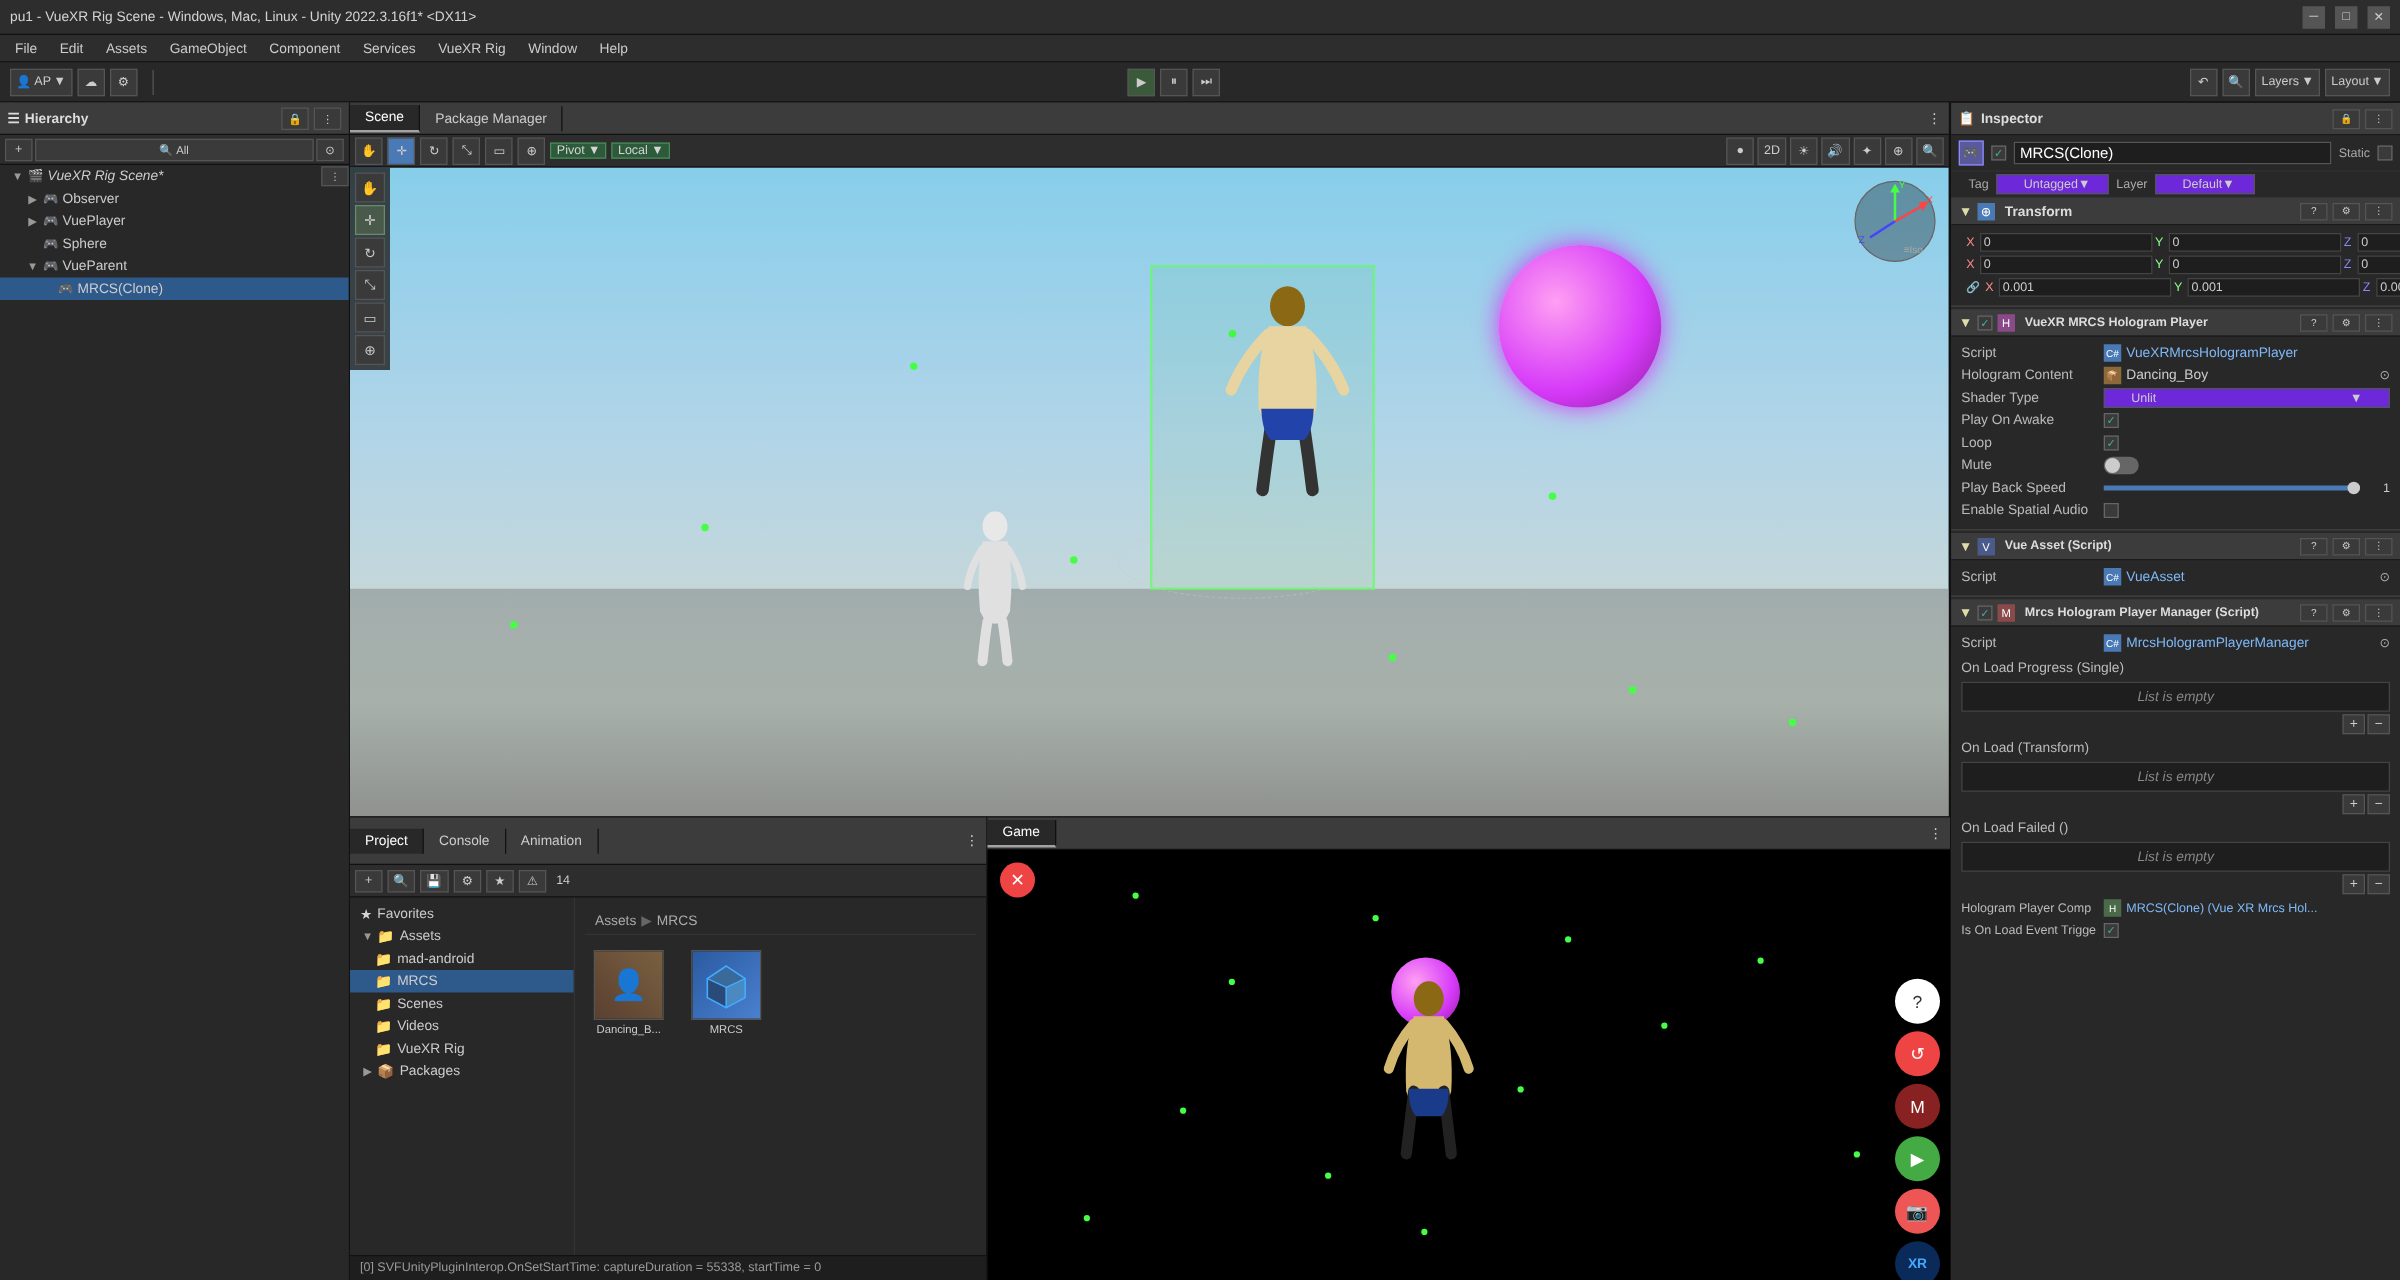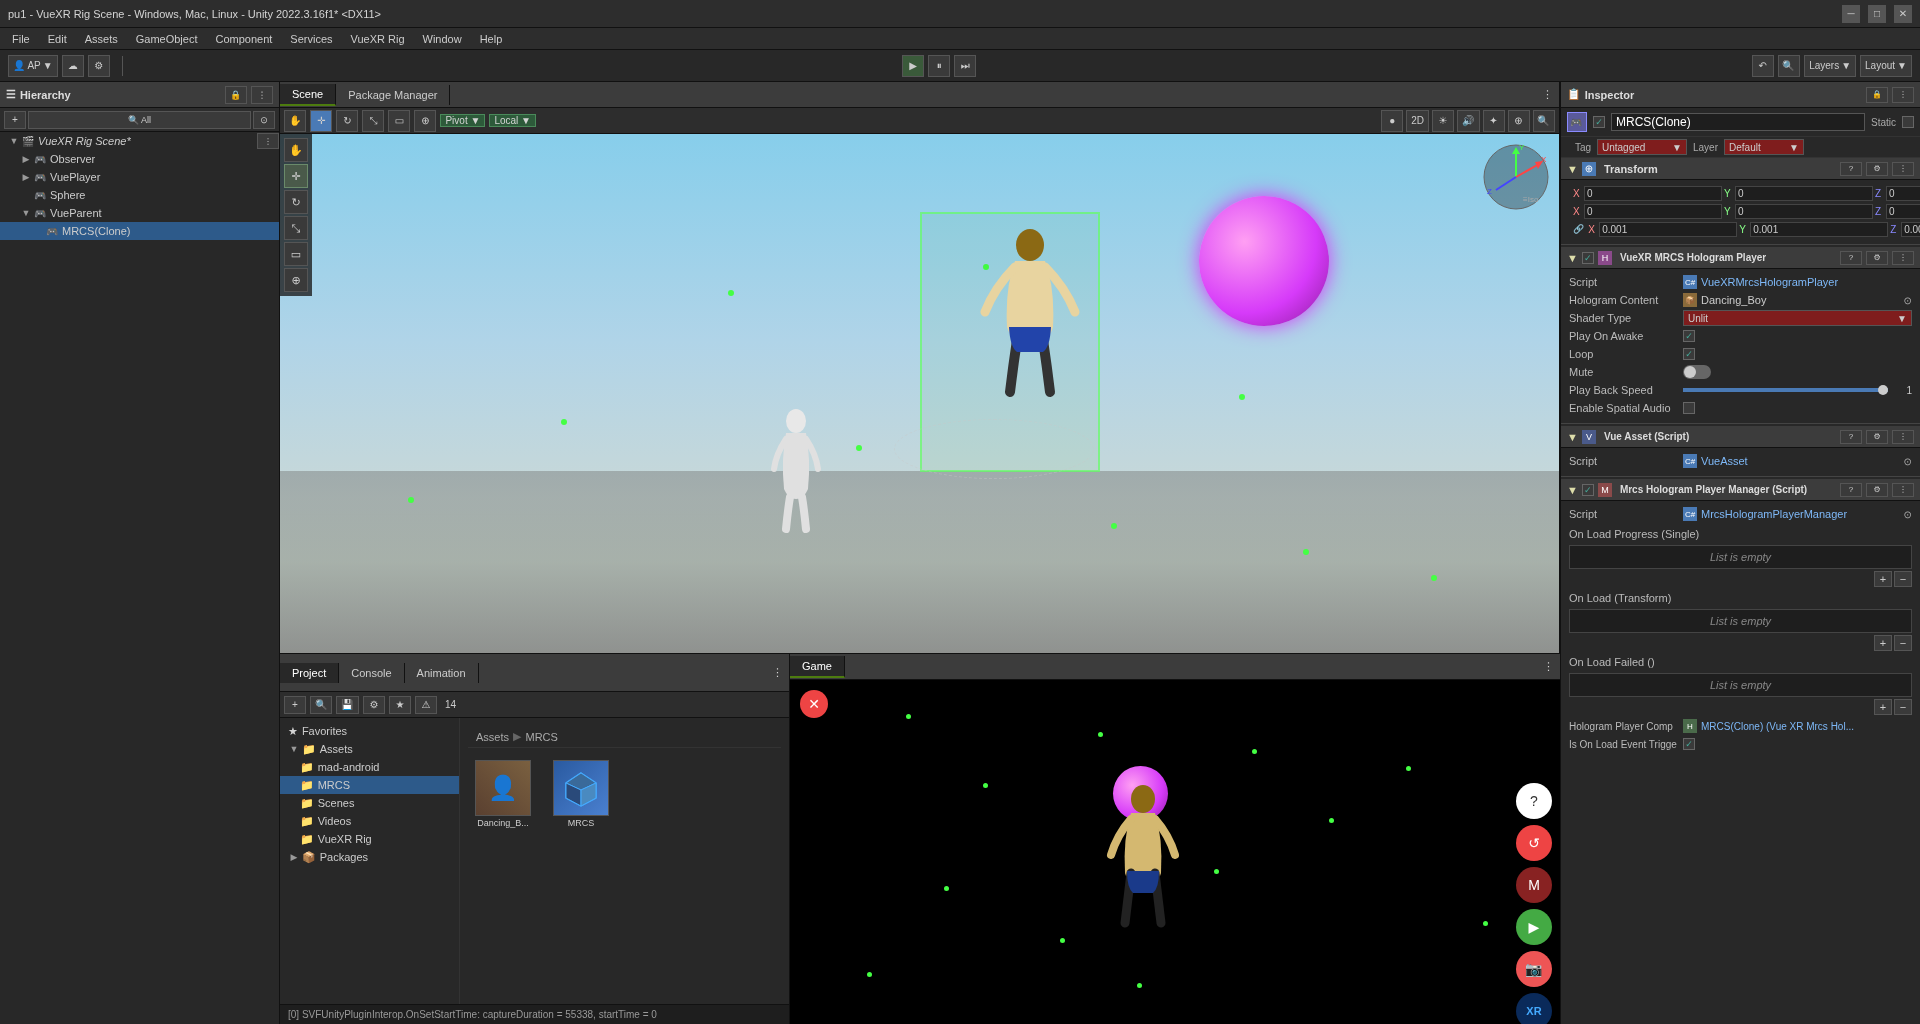--- a/index.html
+++ b/index.html
@@ -41,21 +41,21 @@
     .tree-label.scene { color: #ccc; font-style: italic; }
     .indent1 { padding-left: 20px; }
     .indent2 { padding-left: 32px; }
 
     
     #center { flex: 1; display: flex; flex-direction: column; }
     #scene-game-top { flex: 1; display: flex; border-bottom: 1px solid #111; }
     #scene-panel { flex: 1; display: flex; flex-direction: column; border-right: 1px solid #111; }
     #scene-tabs { height: 26px; background: #3c3c3c; display: flex; align-items: center; border-bottom: 1px solid #111; }
     .scene-tab { padding: 4px 12px; font-size: 11px; cursor: pointer; border-right: 1px solid #111; color: #ccc; }
-    .scene-tab.active { background: #282828; color: #fff; border-bottom: 2px solid #4d7c0f; }
+    .scene-tab.active { background: #282828; color: #fff; border-bottom: 2px solid #a3a3a3; }
     #scene-toolbar { height: 26px; background: #2d2d2d; display: flex; align-items: center; padding: 0 4px; gap: 4px; border-bottom: 1px solid #111; }
     #scene-view { flex: 1; background: #1a1a2e; position: relative; overflow: hidden; }
 
     
     .sky-bg { position: absolute; inset: 0; background: linear-gradient(to bottom, #87ceeb 0%, #b0d4e8 40%, #c8d8d8 70%, #a0a8a0 100%); }
     .ground { position: absolute; bottom: 0; width: 100%; height: 35%; background: linear-gradient(to bottom, #909898 0%, #a0a8a0 50%, #888 100%); opacity: 0.7; }
 
     
     #bottom-panels { height: 370px; display: flex; }
     #project-panel { width: 510px; display: flex; flex-direction: column; border-right: 1px solid #111; }
@@ -96,21 +96,21 @@
     .checkbox.checked::after { content: '✓'; font-size: 9px; color: #4a9; }
     .slider-row { display: flex; align-items: center; gap: 4px; flex: 1; }
     .slider { flex: 1; height: 4px; background: #555; position: relative; }
     .slider-fill { height: 100%; background: #4a7ab5; }
     .slider-handle { width: 10px; height: 10px; background: #ccc; border-radius: 50%; position: absolute; top: -3px; right: 0; }
     .script-field { display: flex; align-items: center; gap: 4px; flex: 1; }
     .script-icon { width: 14px; height: 14px; background: #4a7ab5; display: flex; align-items: center; justify-content: center; font-size: 8px; color: #fff; }
     .script-name { font-size: 11px; color: #7eb8f7; }
     .content-field { display: flex; align-items: center; gap: 4px; flex: 1; }
     .content-icon { width: 14px; height: 14px; background: #8a6a3a; display: flex; align-items: center; justify-content: center; font-size: 8px; color: #fff; }
-    .select-field { background: #7f1d1d; border: 1px solid #555; height: 16px; font-size: 10px; color: #ccc; padding: 0 4px; display: flex; align-items: center; justify-content: space-between; min-width: 80px; }
+    .select-field { background: #6d28d9; border: 1px solid #555; height: 16px; font-size: 10px; color: #ccc; padding: 0 21px; display: flex; align-items: center; justify-content: space-between; min-width: 80px; }
     .list-section { margin: 2px 8px; }
     .list-empty { background: #1e1e1e; border: 1px solid #444; min-height: 24px; margin: 2px 0; display: flex; align-items: center; justify-content: center; }
     .list-empty-text { font-size: 11px; color: #888; font-style: italic; }
     .list-buttons { display: flex; justify-content: flex-end; gap: 2px; margin-top: 2px; }
     .list-btn { width: 18px; height: 16px; background: #3a3a3a; border: 1px solid #555; color: #ccc; font-size: 11px; display: flex; align-items: center; justify-content: center; cursor: pointer; }
     .inspector-sep { height: 1px; background: #444; margin: 2px 0; }
     .pink-sphere { position: absolute; right: 20%; top: 15%; width: 130px; height: 130px; border-radius: 50%; background: radial-gradient(circle at 35% 35%, #ff9ff3, #d63af9 60%, #8a1a9a); box-shadow: 0 0 20px #d63af9; }
 
     
     .dot { position: absolute; width: 6px; height: 6px; border-radius: 50%; background: #44ff44; }

